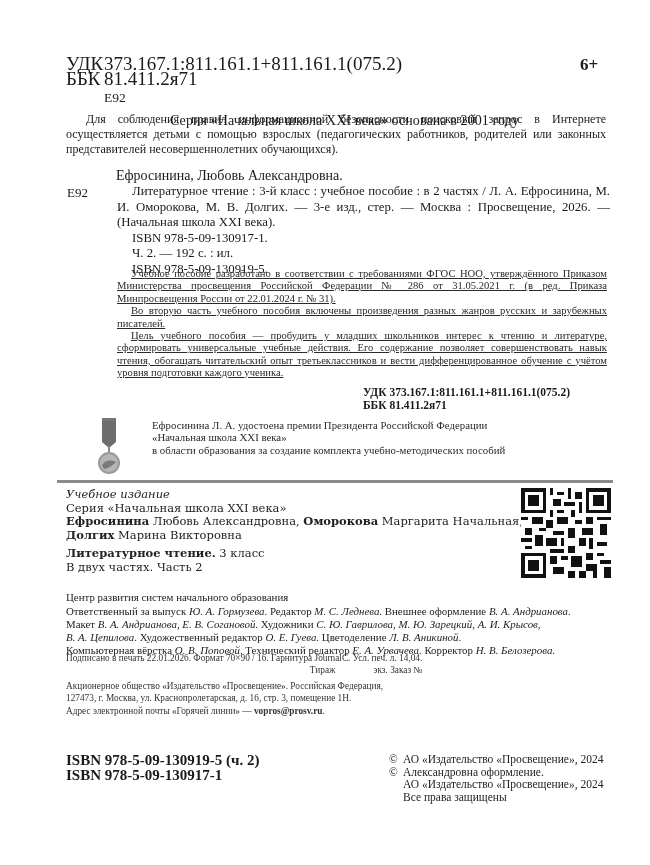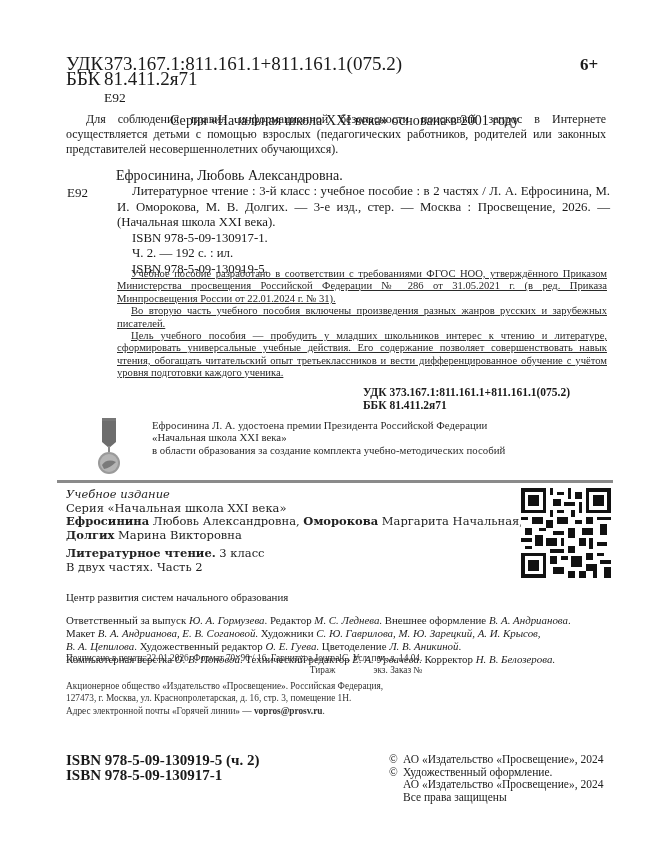--- a/index.html
+++ b/index.html
@@ -123,21 +123,21 @@
       <path d="M2 2h3v3h-3z M20 2h3v3h-3z M2 20h3v3h-3z"></path>
       <path d="M8 0h1v2h-1z M10 1h2v1h-2z M13 0h1v3h-1z M15 1h2v2h-2z M9 3h2v2h-2z M12 4h3v1h-3z M16 4h1v3h-1z M8 6h1v2h-1z M10 6h2v1h-2z M14 6h1v2h-1z"></path>
       <path d="M0 8h2v1h-2z M3 8h3v2h-3z M7 9h2v2h-2z M10 8h3v2h-3z M15 9h2v1h-2z M18 8h2v2h-2z M21 8h4v1h-4z M1 11h2v2h-2z M5 11h2v1h-2z M9 12h3v1h-3z M13 11h2v3h-2z M17 11h3v2h-3z M22 10h2v3h-2z"></path>
       <path d="M0 14h3v1h-3z M4 13h2v3h-2z M7 14h3v2h-3z M11 14h1v2h-1z M16 14h2v2h-2z M19 14h1v3h-1z M21 15h3v1h-3z M1 16h2v1h-2z M8 17h4v1h-4z M13 16h2v2h-2z"></path>
       <path d="M8 19h2v2h-2z M11 19h2v1h-2z M14 19h3v3h-3z M18 18h2v2h-2z M21 18h2v1h-2z M9 22h3v2h-3z M13 23h2v2h-2z M18 21h3v2h-3z M22 20h3v1h-3z M16 23h2v2h-2z M20 23h1v2h-1z M23 22h2v3h-2z"></path>
     </g>
   </svg>
 </div>
 
 <div class="abs credits">
-  <div style="margin-bottom:10px;">Центр развития систем начального образования</div>
+  <div style="margin-bottom:1px;">Центр развития систем начального образования</div>
   <div><span>Ответственный за выпуск </span><i>Ю. А. Гормузева</i><span>. Редактор </span><i>М. С. Леднева</i><span>. Внешнее оформление </span><i>В. А. Андрианова</i>.</div>
   <div><span>Макет </span><i>В. А. Андрианова, Е. В. Согановой</i><span>. Художники </span><i>С. Ю. Гаврилова, М. Ю. Зарецкий, А. И. Крысов,</i></div>
   <div><i>В. А. Цепилова</i><span>. Художественный редактор </span><i>О. Е. Гуева</i><span>. Цветоделение </span><i>Л. В. Аникиной</i>.</div>
   <div><span>Компьютерная вёрстка </span><i>О. В. Поповой</i><span>. Технический редактор </span><i>Е. А. Урвачева</i><span>. Корректор </span><i>Н. В. Белозерова</i>.</div>
 </div>
 
 <div class="abs small print-info">
   <div>Подписано в печать 22.01.2026. Формат 70×90 / 16. Гарнитура JournalC. Усл. печ. л. 14,04.</div>
   <div><span>Тираж</span><span style="display:inline-block;width:38px;"></span><span>экз. Заказ №</span></div>
 </div>
@@ -154,21 +154,21 @@
   <div>ISBN 978-5-09-130919-5 (ч. 2)</div>
   <div>ISBN 978-5-09-130917-1</div>
 </div>
 <div class="abs copyright">
   <div class="row">
       <span class="sym">©</span>
       <span>АО «Издательство «Просвещение», 2024</span>
     </div>
   <div class="row">
       <span class="sym">©</span>
-      <span>Художественный оформление.</span>
+      <span>Александровна оформление.</span>
     </div>
   <div class="row">
       <span class="sym"></span>
       <span>АО «Издательство «Просвещение», 2024</span>
     </div>
   <div class="row">
       <span class="sym"></span>
       <span>Все права защищены</span>
     </div>
 </div>

